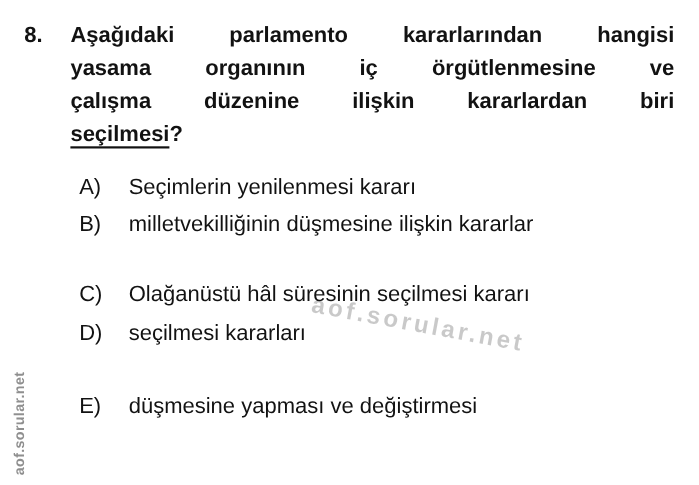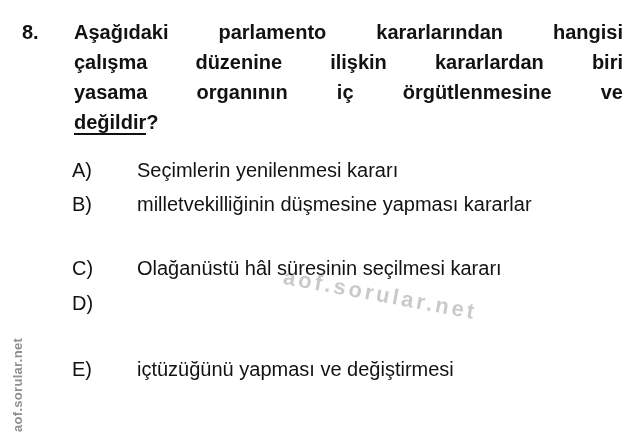--- a/index.html
+++ b/index.html
@@ -49,21 +49,21 @@
     position: absolute;
     left: 22px;
     top: 17px;
     z-index: 1;
     font-size: 20px;
     line-height: 30px;
     font-weight: bold;
   }
   .q-text {
     position: absolute;
-    left: 74px;
+    left: 64px;
     top: 17px;
     width: 549px;
     z-index: 1;
     font-size: 20px;
     line-height: 30px;
     font-weight: bold;
   }
   
   .jline {
     text-align: justify;
@@ -87,68 +87,68 @@
     line-height: 30px;
     font-weight: normal;
   }
   .opt-label {
     width: 45px;
     flex: 0 0 45px;
   }
   .opt-body {
     width: 494px;
     flex: 0 0 494px;
-    margin-left: 20px;
   }
   .opt-a { top: 155px; }
   .opt-b { top: 189px; }
   .opt-c { top: 253px; }
   .opt-d { top: 288px; }
   .opt-e { top: 354px; }
 </style>
 </head>
 <body>
 
 <div class="wm-diagonal">aof.sorular.net</div>
 <div class="wm-side">aof.sorular.net</div>
 
 <div class="q-num">8.</div>
 
 <div class="q-text">
   <div class="jline">Aşağıdaki parlamento kararlarından hangisi</div>
+  <div class="jline">yasama organının iç örgütlenmesine ve</div>
   <div class="jline">çalışma düzenine ilişkin kararlardan biri</div>
-  <div class="jline">yasama organının iç örgütlenmesine ve</div>
-  <div class="lline"><span class="ul">değildir</span><span>?</span></div>
+  <div class="lline"><span class="ul">seçilmesi</span><span>?</span></div>
 </div>
 
 <div class="opt opt-a">
   <div class="opt-label">A)</div>
   <div class="opt-body">
     <div class="lline">Seçimlerin yenilenmesi kararı</div>
   </div>
 </div>
 
 <div class="opt opt-b">
   <div class="opt-label">B)</div>
   <div class="opt-body">
-    <div class="lline">milletvekilliğinin düşmesine yapması kararlar</div>
+    <div class="lline">milletvekilliğinin düşmesine ilişkin kararlar</div>
   </div>
 </div>
 
 <div class="opt opt-c">
   <div class="opt-label">C)</div>
   <div class="opt-body">
     <div class="lline">Olağanüstü hâl süresinin seçilmesi kararı</div>
   </div>
 </div>
 
 <div class="opt opt-d">
   <div class="opt-label">D)</div>
   <div class="opt-body">
+    <div class="lline">seçilmesi kararları</div>
   </div>
 </div>
 
 <div class="opt opt-e">
   <div class="opt-label">E)</div>
   <div class="opt-body">
-    <div class="lline">içtüzüğünü yapması ve değiştirmesi</div>
+    <div class="lline">düşmesine yapması ve değiştirmesi</div>
   </div>
 </div>
 
 </body></html>

